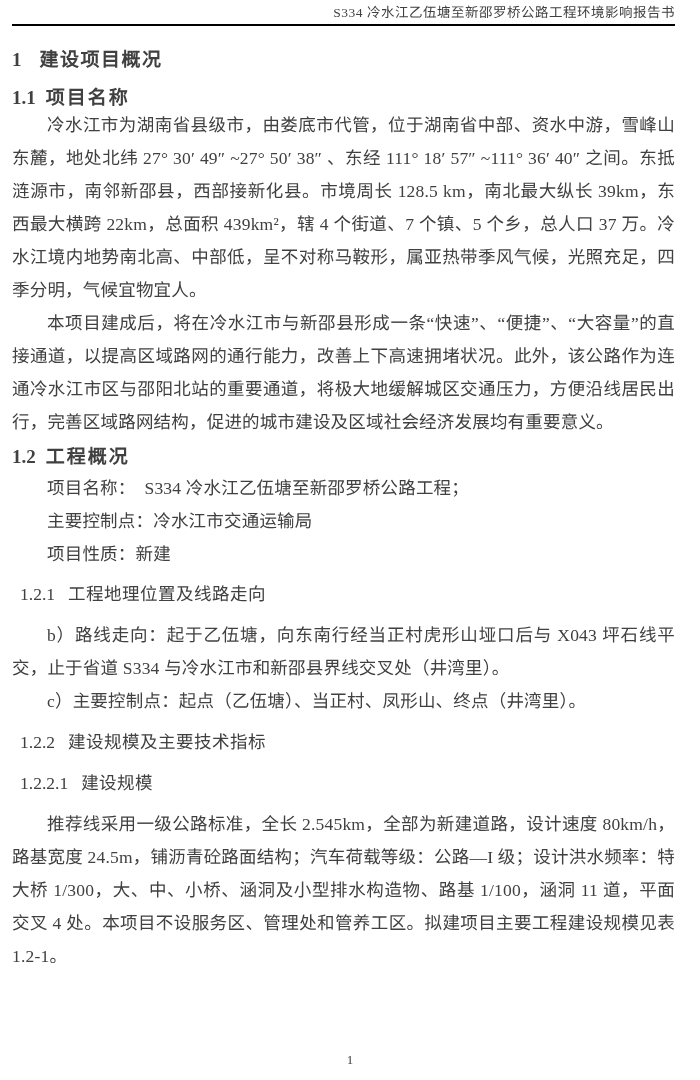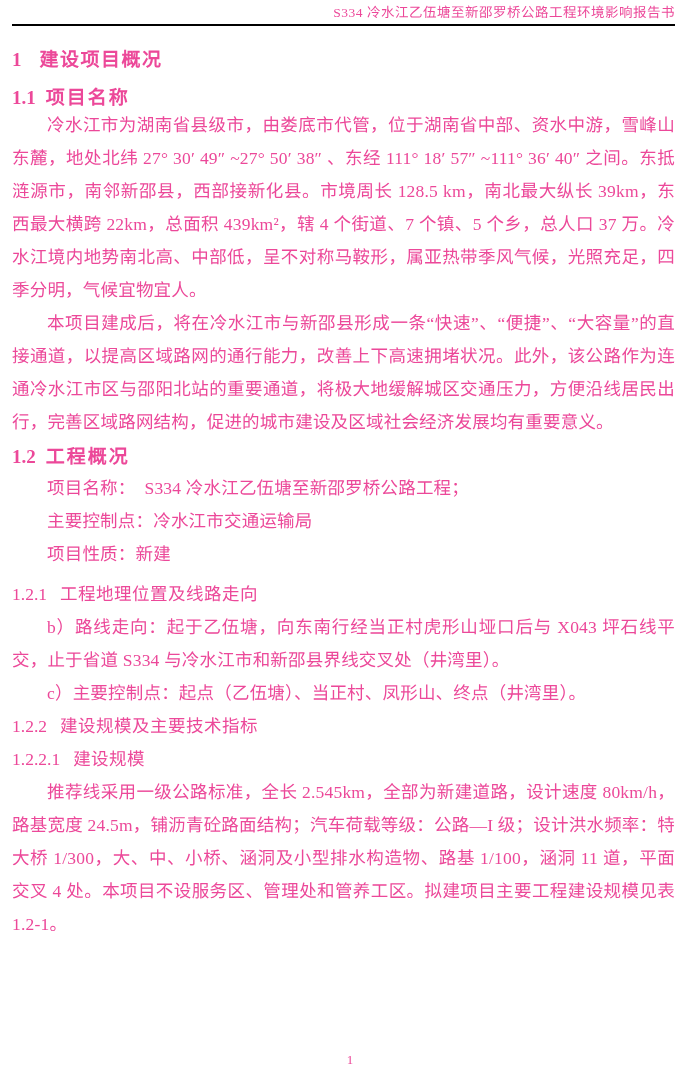--- a/index.html
+++ b/index.html
@@ -3,21 +3,21 @@
 <meta charset="utf-8">
 <style>
   html, body { margin: 0; padding: 0; background: #ffffff; }
   .page {
     position: relative;
     width: 700px;
     height: 1080px;
     box-sizing: border-box;
     padding: 4px 25px 0 12px;
     background: #ffffff;
-    color: #ec4899;
+    color: #404040;
     font-family: "Liberation Serif", "DejaVu Serif", serif;
     overflow: hidden;
   }
   
   .running-title {
     text-align: right;
     font-size: 13.5px;
     line-height: 18px;
     letter-spacing: 0.5px;
     white-space: nowrap;
@@ -42,21 +42,21 @@
     margin: 15px 0 0 0;
     font-size: 19px;
     line-height: 22px;
     font-weight: bold;
     font-family: "Liberation Sans", "DejaVu Sans", sans-serif;
   }
   .h2 .hnum { font-family: "Liberation Serif", serif; margin-right: 10px; }
   .h2 .htitle { letter-spacing: 2px; }
   .h2.mt7 { margin-top: 7px; }
   .h3 {
-    margin: 0;
+    margin: 8px;
     font-size: 17.5px;
     line-height: 33px;
     font-weight: normal;
     font-family: "Liberation Serif", "DejaVu Serif", serif;
   }
   .h3 .hnum { margin-right: 13px; }
   .h3 .htitle { letter-spacing: 0.5px; }
   .h3.mt7 { margin-top: 7px; }
   
   .para {

